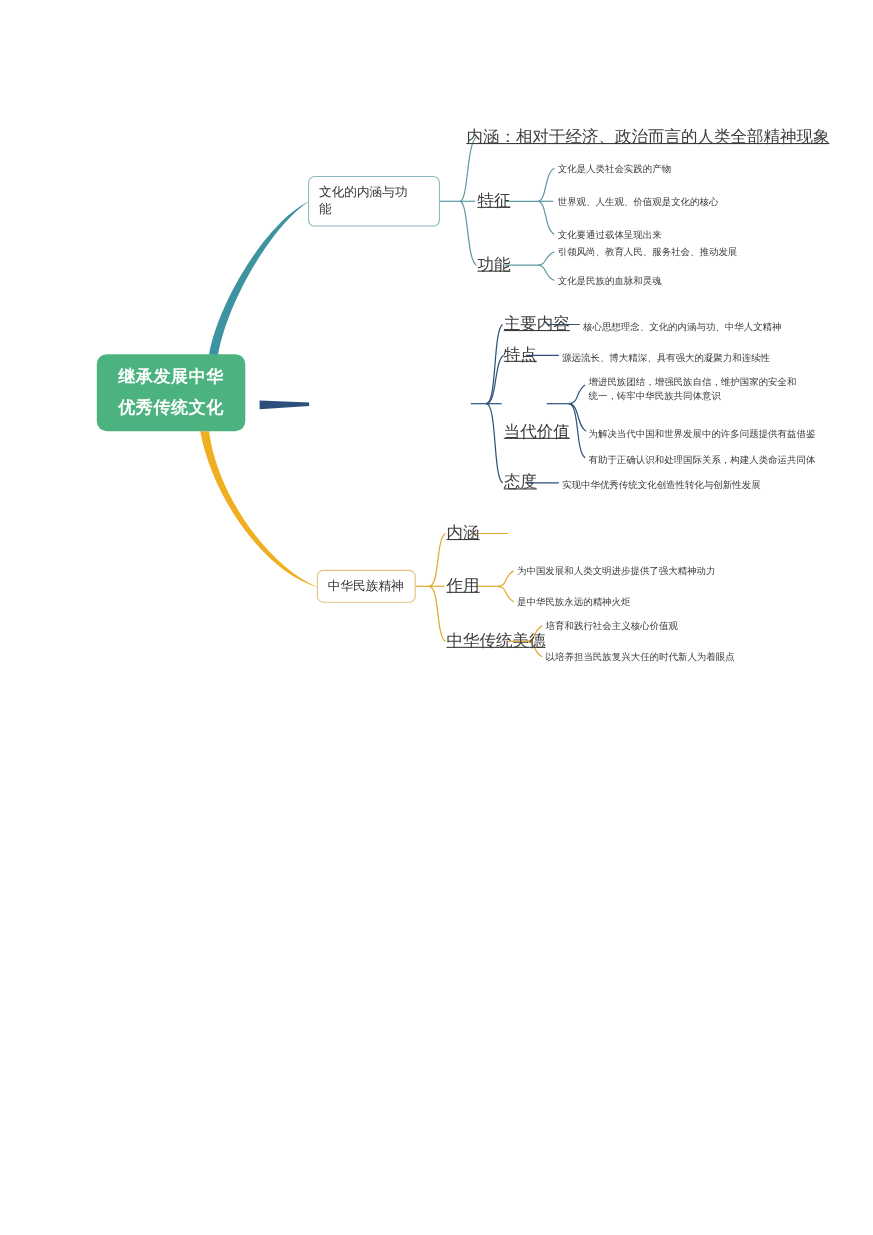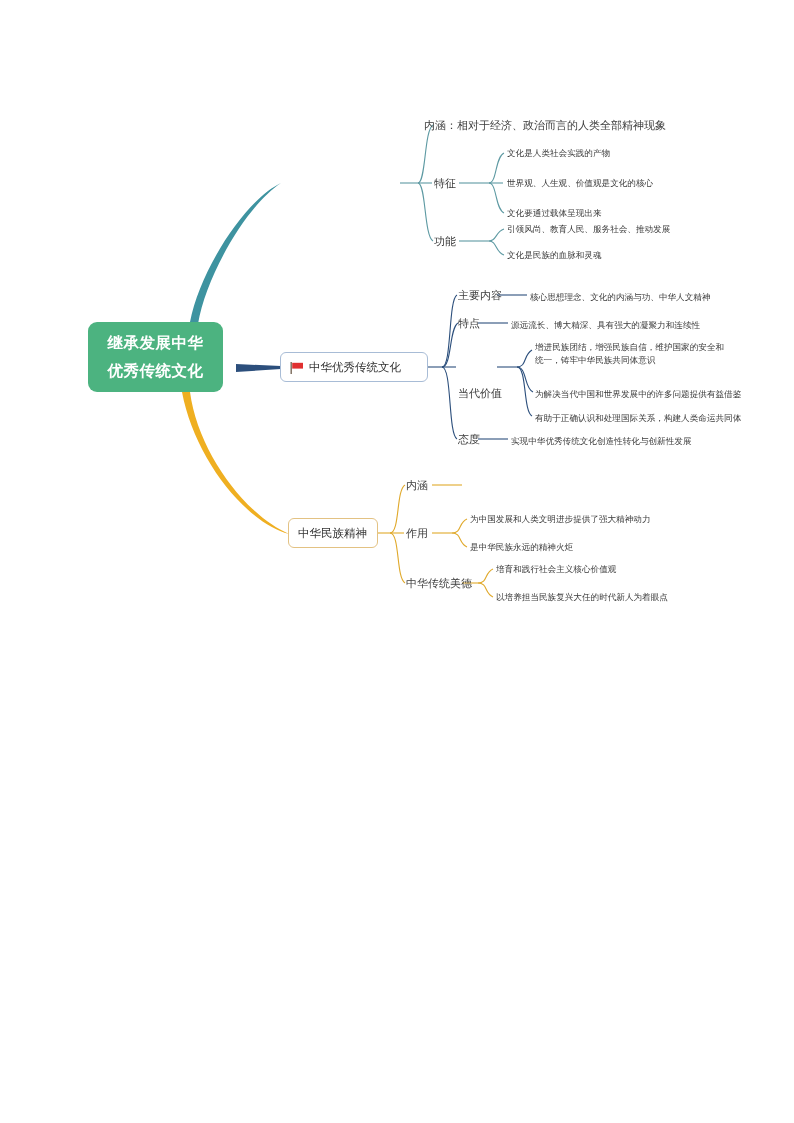--- a/index.html
+++ b/index.html
@@ -29,21 +29,21 @@
   .l2.navy{border-color:#a8bcd6;}
   .l2.gold{border-color:#e3c283;}
 
   #n-culture{left:280px;top:160px;width:120px;height:46px;}
   #n-trad{left:280px;top:352px;width:148px;height:30px;}
   #n-spirit{left:288px;top:518px;width:90px;height:30px;}
 
   .flag-icon{display:inline-block;width:14px;height:12px;margin-right:5px;position:relative;top:1px;flex:0 0 auto;}
 
   
-  .l3{position:absolute;font-size:11px;color:#3c3c3c;white-space:nowrap;line-height:14px;}
+  .l3{position:absolute;font-size:15px;color:#3c3c3c;white-space:nowrap;line-height:14px;text-decoration:underline;}
 
   
   .leaf{position:absolute;font-size:8.6px;color:#3a3a3a;line-height:13px;}
   .leaf.wrap{white-space:normal;}
   .leaf.nw{white-space:nowrap;}
 </style>
 </head>
 <body>
 
 <div id="page">
@@ -102,41 +102,38 @@
     <path d="M 462 583 L 478 583" stroke="#E0A92B" stroke-width="1.1" fill="none"></path>
     <path d="M 478 583 C 488 583 484 573 493 569" stroke="#E0A92B" stroke-width="1.1" fill="none"></path>
     <path d="M 478 583 C 488 583 484 593 493 597" stroke="#E0A92B" stroke-width="1.1" fill="none"></path>
   </svg>
 
   <div class="node root">
     <span class="rl">继承发展中华</span>
     <span class="rl">优秀传统文化</span>
   </div>
 
+  <div class="node l2 teal" id="n-culture">
+    <span>
+      <span>文化的内涵与功</span><br>
+      <span>能</span>
+    </span>
+  </div>
 
   <div class="l3 nw" style="left:424px;top:118px;">内涵：相对于经济、政治而言的人类全部精神现象</div>
 
   <div class="l3" style="left:434px;top:176px;">特征</div>
   <div class="leaf nw" style="left:507px;top:147px;">文化是人类社会实践的产物</div>
   <div class="leaf nw" style="left:507px;top:177px;">世界观、人生观、价值观是文化的核心</div>
   <div class="leaf nw" style="left:507px;top:207px;">文化要通过载体呈现出来</div>
 
   <div class="l3" style="left:434px;top:234px;">功能</div>
   <div class="leaf nw" style="left:507px;top:223px;">引领风尚、教育人民、服务社会、推动发展</div>
   <div class="leaf nw" style="left:507px;top:249px;">文化是民族的血脉和灵魂</div>
 
-  <div class="node l2 navy" id="n-trad">
-    <span class="flag-icon">
-      <svg width="14" height="12" viewBox="0 0 14 12">
-        <rect x="0.5" y="0" width="1.4" height="12" fill="#7a6a5a"></rect>
-        <path d="M2.2 0.8 L13 0.8 L13 6.6 L2.2 6.6 Z" fill="#E03030"></path>
-      </svg>
-    </span>
-    <span>中华优秀传统文化</span>
-  </div>
 
   <div class="l3" style="left:458px;top:288px;">主要内容</div>
   <div class="leaf nw" style="left:530px;top:291px;">核心思想理念、文化的内涵与功、中华人文精神</div>
 
   <div class="l3" style="left:458px;top:316px;">特点</div>
   <div class="leaf nw" style="left:511px;top:319px;">源远流长、博大精深、具有强大的凝聚力和连续性</div>
 
   <div class="l3" style="left:458px;top:360px;margin-top:26px;">当代价值</div>
   <div class="leaf wrap" style="left:535px;top:341px;width:192px;">增进民族团结，增强民族自信，维护国家的安全和统一，铸牢中华民族共同体意识</div>
   <div class="leaf nw" style="left:535px;top:388px;">为解决当代中国和世界发展中的许多问题提供有益借鉴</div>

